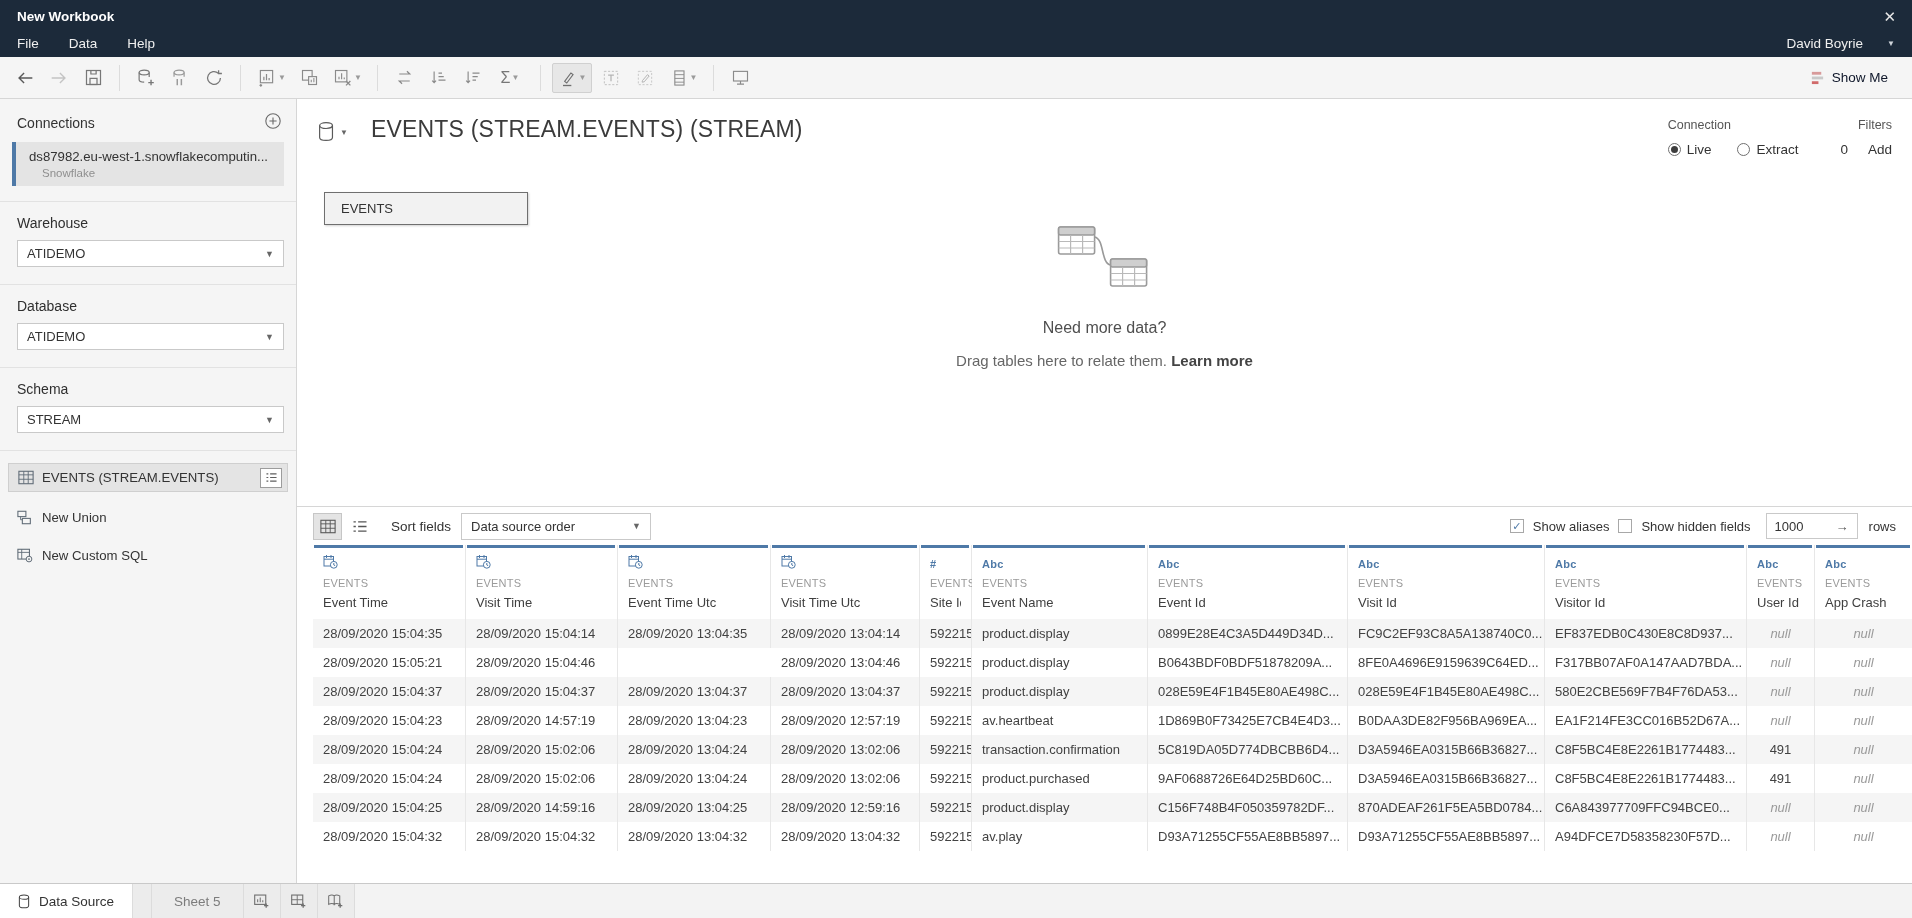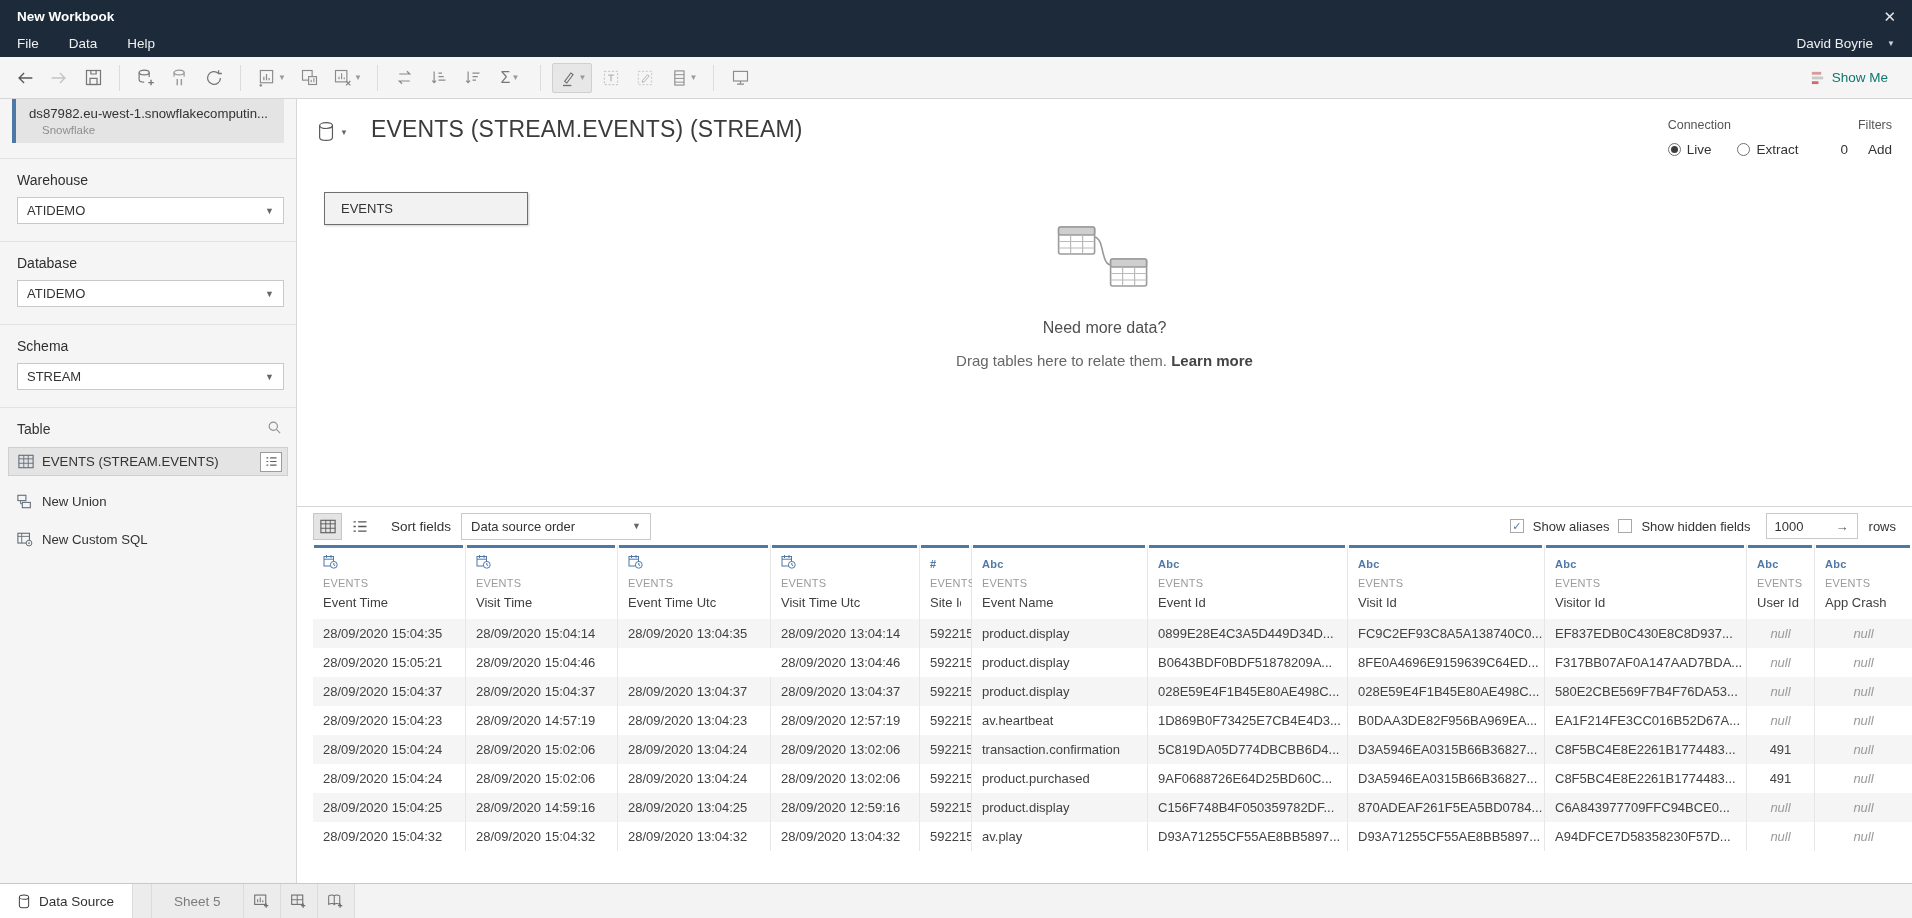--- a/index.html
+++ b/index.html
@@ -6,32 +6,32 @@
     font-family:"Liberation Sans",sans-serif;background:#fff;}
   .app{display:flex;flex-direction:column;width:1912px;height:918px;}
 
   
   .titlebar{background:#1c2a3a;color:#fff;height:57px;flex:none;}
   .tb-row1{display:flex;align-items:center;height:27px;padding:3px 12px 0 17px;}
   .tb-title{font-size:13.5px;font-weight:bold;color:#fff;}
   .tb-close{margin-left:auto;font-size:15px;color:#e8e8e8;cursor:default;padding:0 4px;}
   .tb-row2{display:flex;align-items:center;height:27px;padding:0 17px;}
   .menu{font-size:13.5px;color:#f0f0f0;margin-right:30px;}
-  .tb-user{margin-left:auto;font-size:13.5px;color:#f0f0f0;display:flex;align-items:center;gap:14px;}
+  .tb-user{margin-left:auto;font-size:13.5px;color:#f0f0f0;display:flex;align-items:center;gap:24px;}
   .tb-user .dcaret{font-size:8px;color:#cfd4da;}
 
   
   .toolbar{height:41px;background:#f5f5f5;border-bottom:1px solid #d6d6d6;display:flex;align-items:center;padding:0 8px;flex:none;}
   .tbtn{width:30px;height:28px;display:flex;align-items:center;justify-content:center;margin:0 2px;}
   .tbtn.withcaret{width:38px;}
   .tcaret{font-size:8px;color:#9a9a9a;margin-left:1px;}
   .tsep{width:1px;height:26px;background:#dcdcdc;margin:0 9px;flex:none;}
   .activebox{background:#e7e7e7;border:1px solid #d0d0d0;border-radius:2px;}
   .sigma{font-size:16px;color:#777;}
-  .showme{margin-left:auto;display:flex;align-items:center;gap:7px;color:#0f766e;font-size:13.5px;padding-right:16px;}
+  .showme{margin-left:auto;display:flex;align-items:center;gap:7px;color:#0f172a;font-size:13.5px;padding-right:16px;}
 
   
   .main{flex:1;display:flex;min-height:0;}
 
   
   .sidebar{width:296px;flex:none;background:#f5f5f5;border-right:1px solid #d6d6d6;display:flex;flex-direction:column;}
   .sec-head{display:flex;align-items:center;padding:13px 14px 9px 17px;font-size:14px;color:#333;}
   .sec-head .right{margin-left:auto;}
   .conn-card{margin:0 12px 15px 12px;background:#e4e4e4;border-left:4px solid #4e79a7;padding:7px 8px 7px 13px;}
   .conn-name{font-size:13.2px;color:#333;white-space:nowrap;overflow:hidden;}
@@ -252,20 +252,29 @@
           <rect x="2" y="7" width="12" height="3" fill="#c9c9c9"></rect>
           <rect x="2" y="12" width="7" height="3" fill="#d06a6a"></rect>
         </svg>
       <span>Show Me</span>
     </span>
   </div>
 
   <div class="main">
 
     <aside class="sidebar">
+      <div class="sec-head">
+        <span>Connections</span>
+        <span class="right">
+          <svg width="18" height="18" viewBox="0 0 20 20" fill="none">
+              <circle cx="10" cy="10" r="8" stroke="#6a6a6a" stroke-width="1.2"></circle>
+              <path d="M10 6v8M6 10h8" stroke="#6a6a6a" stroke-width="1.2"></path>
+            </svg>
+        </span>
+      </div>
       <div class="conn-card">
         <div class="conn-name">ds87982.eu-west-1.snowflakecomputin...</div>
         <div class="conn-type">Snowflake</div>
       </div>
 
       <div class="fieldsec">
         <span class="flabel">Warehouse</span>
         <div class="select">
           <span>ATIDEMO</span>
           <span class="caret">▼</span>
@@ -280,29 +289,20 @@
       </div>
       <div class="fieldsec">
         <span class="flabel">Schema</span>
         <div class="select">
           <span>STREAM</span>
           <span class="caret">▼</span>
         </div>
       </div>
 
       <div class="tablesec">
-        <div class="sec-head">
-          <span>Table</span>
-          <span class="right">
-            <svg width="15" height="15" viewBox="0 0 16 16" fill="none">
-                <circle cx="6.7" cy="6.7" r="4.4" stroke="#8f8f8f" stroke-width="1.2"></circle>
-                <path d="m10 10 4 4" stroke="#8f8f8f" stroke-width="1.2"></path>
-              </svg>
-          </span>
-        </div>
         <div class="table-item">
           <svg width="16" height="15" viewBox="0 0 18 16" fill="none">
               <rect x="1" y="1" width="16" height="14" stroke="#5f6b76" stroke-width="1.2"></rect>
               <path d="M1 5h16M1 10h16M6.5 1v14M11.5 1v14" stroke="#5f6b76" stroke-width="1"></path>
             </svg>
           <span class="tname">EVENTS (STREAM.EVENTS)</span>
           <span class="mini-btn">
             <svg width="13" height="11" viewBox="0 0 14 12" fill="none">
                 <path d="M1.5 2h2M1.5 6h2M1.5 10h2M5.5 2h7M5.5 6h7M5.5 10h7" stroke="#5f5f5f" stroke-width="1.2"></path>
               </svg>

